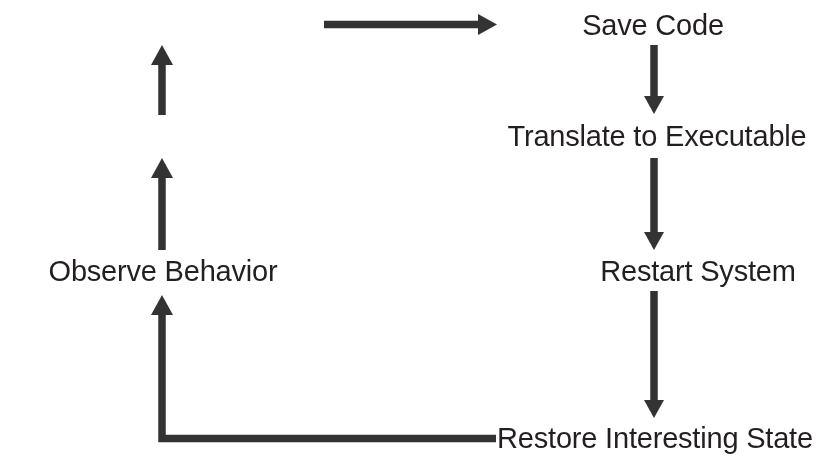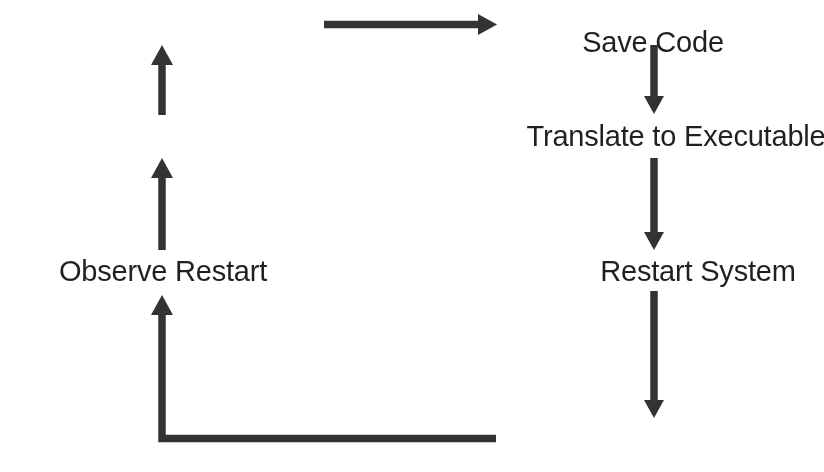--- a/index.html
+++ b/index.html
@@ -76,23 +76,24 @@
     </g>
 
     <g>
       <line x1="162" y1="115" x2="162" y2="61" stroke="#333333" stroke-width="7.5" stroke-linecap="butt"></line>
       <polygon points="162,45 151,65 173,65" fill="#333333"></polygon>
     </g>
 
   </svg>
 
 
-  <div class="node-label" style="left:653px; top:25px;margin-top:17px;">Save Code</div>
+  <div class="node-label" style="left:653px; top:25px;">Save Code</div>
 
 
-  <div class="node-label" style="left:676px; top:136px;">Translate to Executable</div>
+  <div class="node-label" style="left:657px; top:136px;">Translate to Executable</div>
 
-  <div class="node-label" style="left:163px; top:271px;">Observe Restart</div>
+  <div class="node-label" style="left:163px; top:271px;">Observe Behavior</div>
 
   <div class="node-label" style="left:654px; top:271px;margin-left:44px;">Restart System</div>
 
+  <div class="node-label" style="left:655px; top:438px;">Restore Interesting State</div>
 
 </div>
 
 </body></html>

